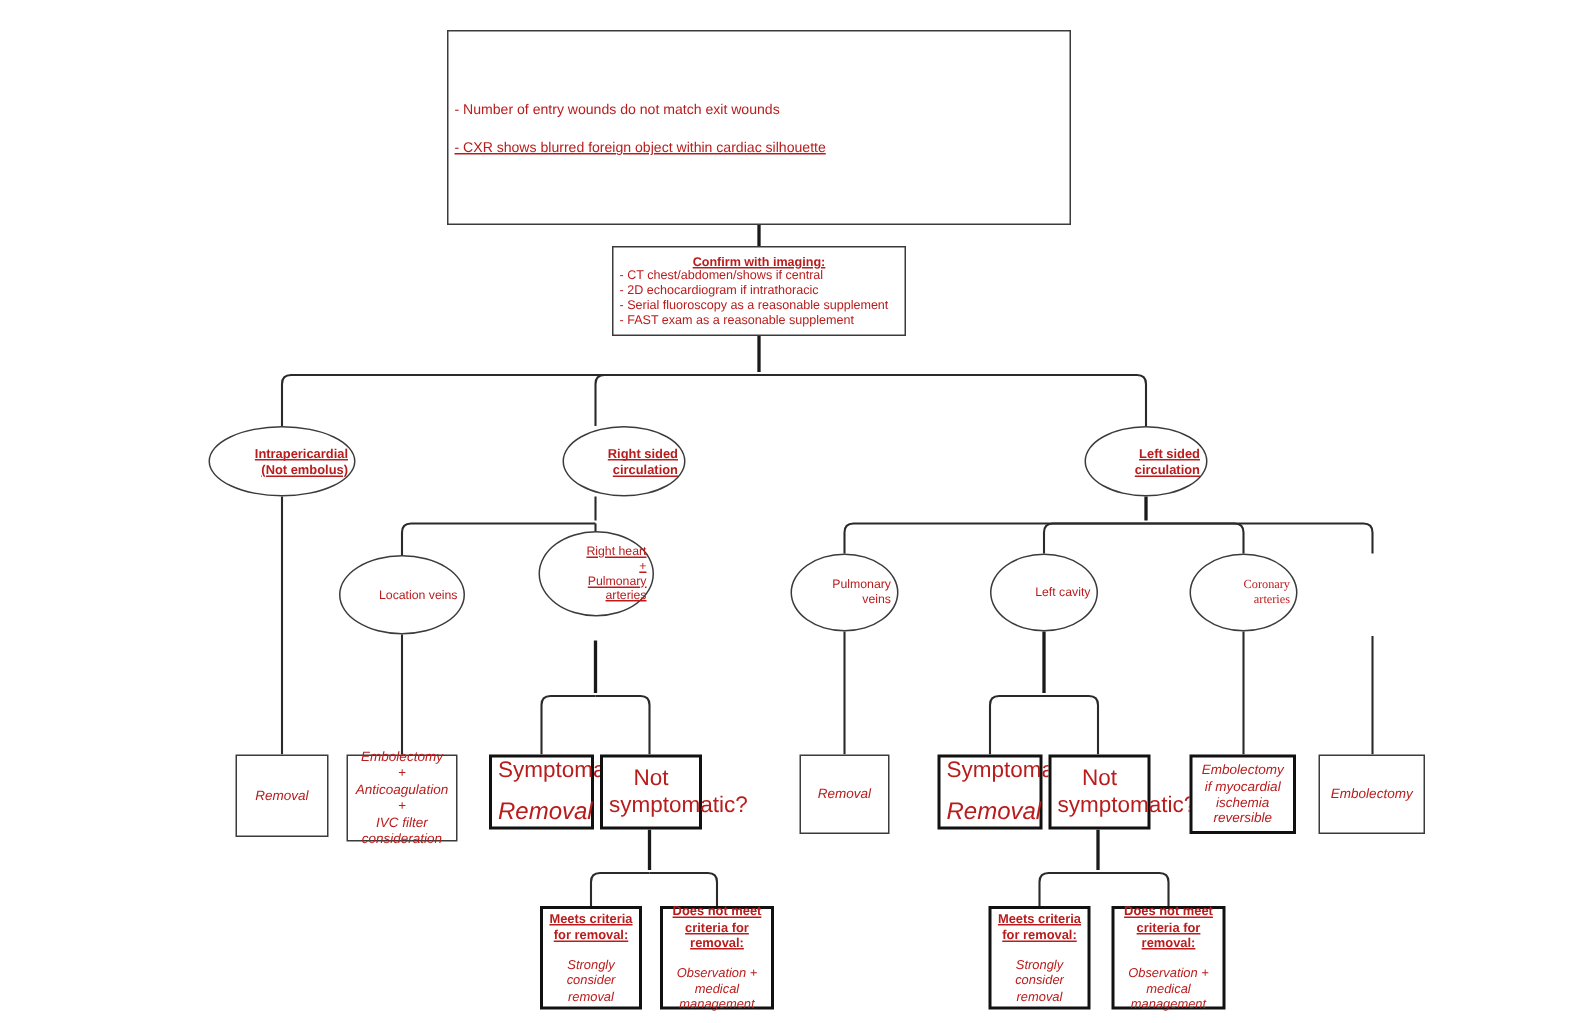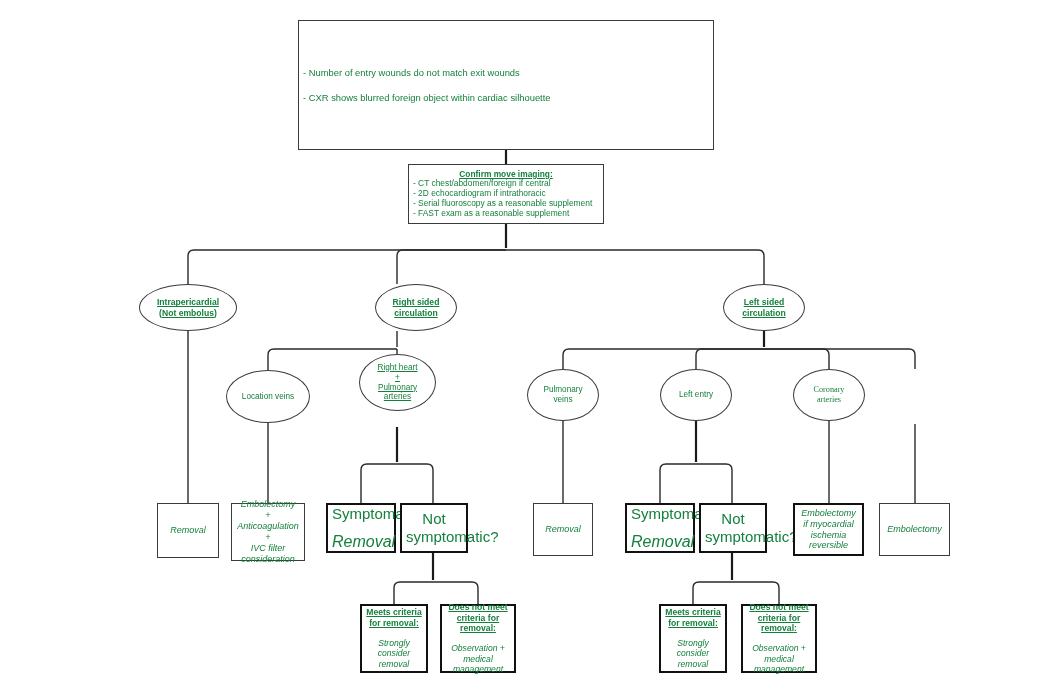--- a/index.html
+++ b/index.html
@@ -40,48 +40,49 @@
     stroke-linejoin: round;
   }
   .node {
     position: absolute;
     box-sizing: border-box;
     background: #ffffff;
     display: flex;
     align-items: center;
     justify-content: center;
     text-align: center;
-    color: #15803d;
+    color: #b91c1c;
     z-index: 3;
   }
   .box {
     border: 1.5px solid #3b3b3b;
   }
   .box.heavy {
     border: 2.2px solid #111111;
   }
   .ellipse {
     border: 1.5px solid #3b3b3b;
     border-radius: 50%;
+    text-align: right;
   }
   .node .inner {
     width: 100%;
     padding: 0 4px;
     box-sizing: border-box;
   }
   .txt-list {
     text-align: left;
     font-size: 9.4px;
     line-height: 1.0;
     padding: 0 12px;
   }
   .txt-list div {
     margin-bottom: 16px;
   }
-  .txt-list div:last-child { margin-bottom: 0; }
+  .txt-list div:last-child { margin-bottom: 0; text-decoration: underline; }
 
   .imaging {
     font-size: 8.4px;
     line-height: 1.16;
     text-align: left;
     padding: 0 6px;
   }
   .imaging .hdr {
     text-align: center;
     text-decoration: underline;
@@ -178,22 +179,22 @@
 
   <div class="node box" style="left:298px; top:20px; width:416px; height:130px;">
     <div class="inner txt-list">
       <div>- Number of entry wounds do not match exit wounds</div>
       <div>- CXR shows blurred foreign object within cardiac silhouette</div>
     </div>
   </div>
 
   <div class="node box" style="left:408px; top:164px; width:196px; height:60px;">
     <div class="inner imaging">
-      <div class="hdr">Confirm move imaging:</div>
-      <div>- CT chest/abdomen/foreign if central</div>
+      <div class="hdr">Confirm with imaging:</div>
+      <div>- CT chest/abdomen/shows if central</div>
       <div>- 2D echocardiogram if intrathoracic</div>
       <div>- Serial fluoroscopy as a reasonable supplement</div>
       <div>- FAST exam as a reasonable supplement</div>
     </div>
   </div>
 
   <div class="node ellipse" style="left:139px; top:284px; width:98px; height:47px;">
     <div class="inner ell-label nl">Intrapericardial<br>(Not embolus)</div>
   </div>
 
@@ -211,21 +212,21 @@
 
   <div class="node ellipse" style="left:359px; top:354px; width:77px; height:57px;text-decoration:underline;">
     <div class="inner ell-plain nl">Right heart<br>+<br>Pulmonary<br>arteries</div>
   </div>
 
   <div class="node ellipse" style="left:527px; top:369px; width:72px; height:52px;">
     <div class="inner ell-plain nl">Pulmonary<br>veins</div>
   </div>
 
   <div class="node ellipse" style="left:660px; top:369px; width:72px; height:52px;">
-    <div class="inner ell-plain nl">Left entry</div>
+    <div class="inner ell-plain nl">Left cavity</div>
   </div>
 
   <div class="node ellipse" style="left:793px; top:369px; width:72px; height:52px;font-family:Liberation Serif, serif;">
     <div class="inner ell-plain nl">Coronary<br>arteries</div>
   </div>
 
 
   <div class="node box" style="left:157px; top:503px; width:62px; height:55px;">
     <div class="inner ital nl">Removal</div>
   </div>

